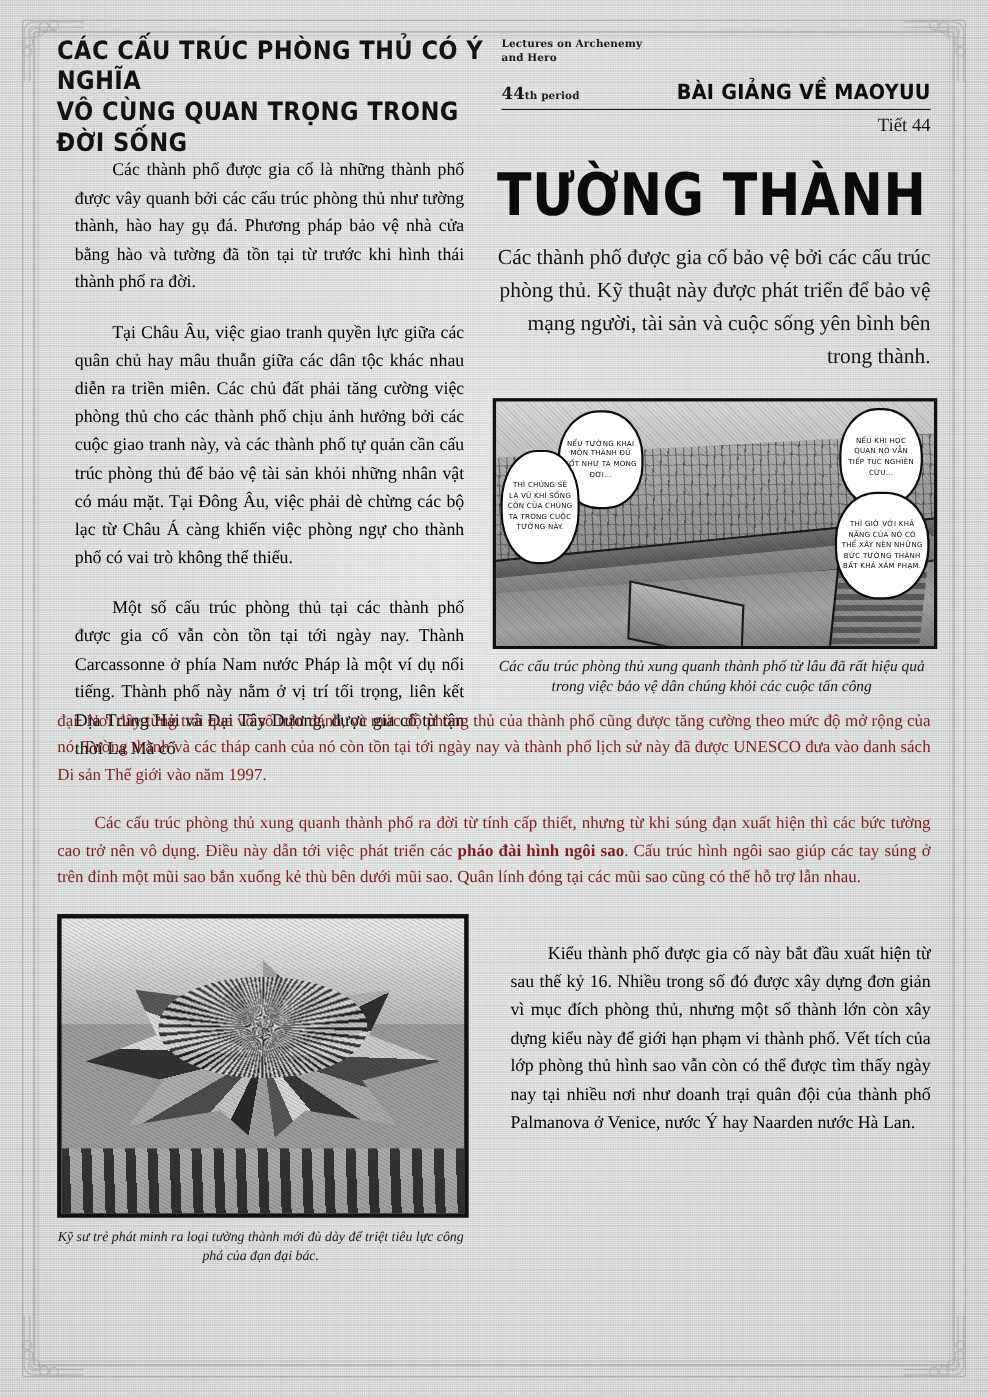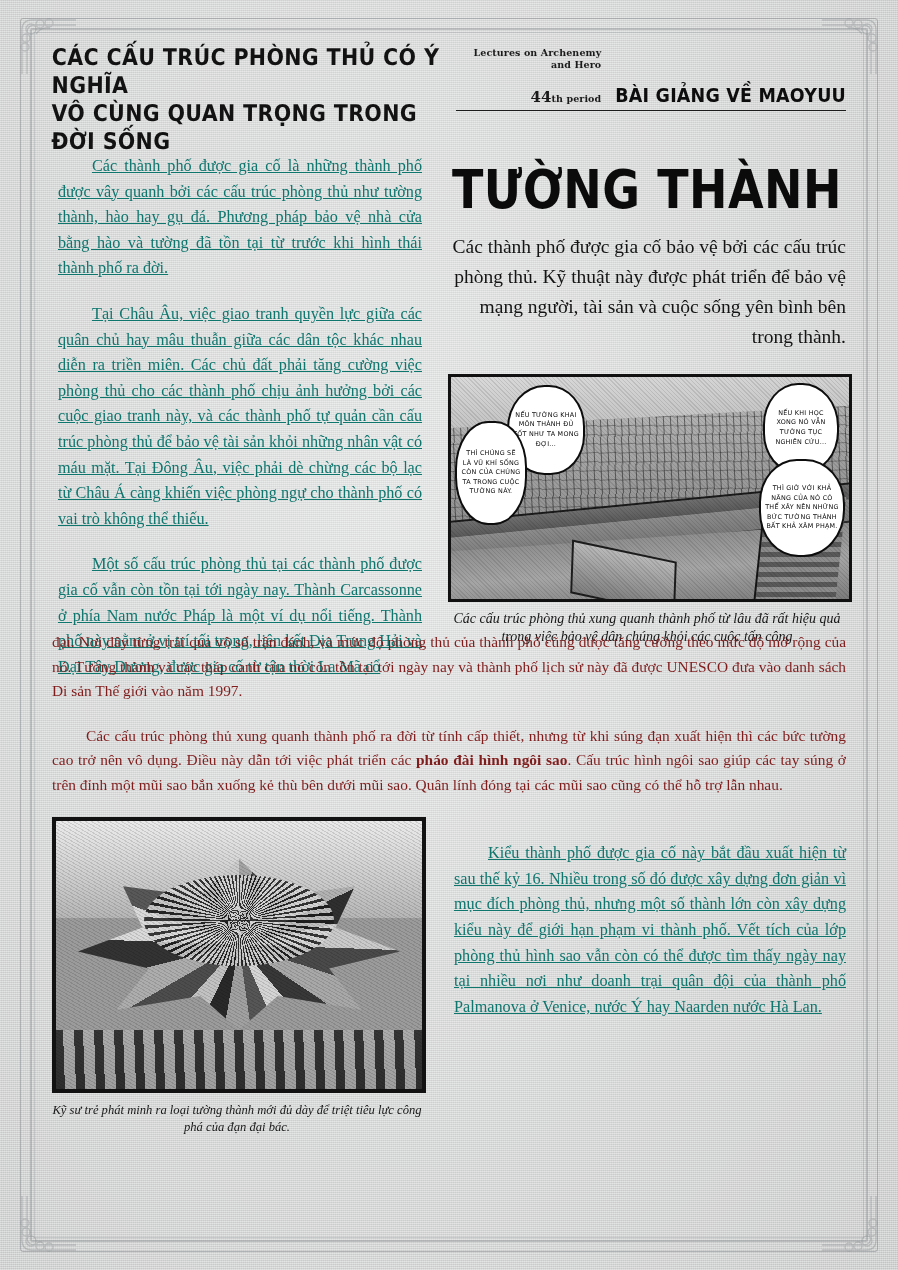--- a/index.html
+++ b/index.html
@@ -37,41 +37,41 @@
     position:absolute;width:62px;height:62px;opacity:.42;
     color:#8d9295;
   }
   .corner svg{width:100%;height:100%;display:block;}
   .c-tl{left:18px;top:16px;}
   .c-tr{right:18px;top:16px;transform:scaleX(-1);}
   .c-bl{left:18px;bottom:16px;transform:scaleY(-1);}
   .c-br{right:18px;bottom:16px;transform:scale(-1,-1);}
 
   .content{
-    position:absolute;left:52px;top:44px;width:794px;height:1190px;
+    position:absolute;left:52px;top:32px;width:794px;height:1190px;
   }
 
   
   .header{display:flex;align-items:flex-start;justify-content:space-between;}
   .hdr-left{width:400px;}
   .hdr-title{
     font-family:"DejaVu Sans", sans-serif;
     font-weight:700;font-style:normal;
     font-size:20.5px;line-height:25px;
     letter-spacing:.4px;color:#121212;
     transform:scaleY(1.12) skewX(-0.5deg);
     transform-origin:left top;
     white-space:pre-line;
   }
   .hdr-right{width:390px;text-align:right;padding-top:3px;}
   .hdr-right-top{display:flex;align-items:flex-end;justify-content:flex-end;gap:14px;}
   .hdr-sub{
     font-family:"DejaVu Serif", serif;
     font-weight:700;font-size:9.5px;line-height:11.5px;
-    color:#1a1a1a;text-align:right;letter-spacing:.1px;
+    color:#1a1a1a;text-align:left;letter-spacing:.1px;
   }
   .hdr-sub .period{font-size:15px;line-height:14px;margin-top:20px;}
   .hdr-sub .period small{font-size:9.5px;}
   .hdr-brand{
     font-family:"DejaVu Sans", sans-serif;
     font-weight:700;font-size:17.5px;line-height:19px;
     color:#0d0d0d;letter-spacing:.2px;
     transform:scaleY(1.08);transform-origin:right bottom;
     white-space:nowrap;
   }
@@ -82,24 +82,23 @@
   }
 
   
   .cols{display:flex;gap:26px;margin-top:10px;}
   .col-left{width:370px;}
   .col-right{width:398px;}
 
   p.body{
     font-size:16.2px;line-height:25.6px;
     text-align:justify;text-justify:inter-word;
-    color:#0f766e;margin:0 0 20px 6px;
+    color:#000000;margin:0 0 20px 16px;
     text-indent:34px;
     hyphens:none;
-    text-decoration:underline;
   }
   p.body.tight{margin-bottom:18px;}
 
   .big-title{
     font-family:"DejaVu Sans", sans-serif;
     font-weight:700;font-size:46px;line-height:50px;
     text-align:center;color:#0b0b0b;letter-spacing:.5px;
     transform:scaleY(1.16);transform-origin:center top;
     margin:6px 0 22px 0;
   }
@@ -300,20 +299,21 @@
     </div>
     <div class="hdr-right">
       <div class="hdr-right-top">
         <div class="hdr-sub">
           <div>Lectures on Archenemy and Hero</div>
           <div class="period"><span>44</span><small>th period</small></div>
         </div>
         <div class="hdr-brand">BÀI GIẢNG VỀ MAOYUU</div>
       </div>
       <div class="hdr-rule"></div>
+      <div class="hdr-tiet">Tiết 44</div>
     </div>
   </div>
 
   <div class="cols">
 
     <div class="col-left">
       <p class="body">Các thành phố được gia cố là những thành phố được vây quanh bởi các cấu trúc phòng thủ như tường thành, hào hay gụ đá. Phương pháp bảo vệ nhà cửa bằng hào và tường đã tồn tại từ trước khi hình thái thành phố ra đời.</p>
       <p class="body">Tại Châu Âu, việc giao tranh quyền lực giữa các quân chủ hay mâu thuẫn giữa các dân tộc khác nhau diễn ra triền miên. Các chủ đất phải tăng cường việc phòng thủ cho các thành phố chịu ảnh hưởng bởi các cuộc giao tranh này, và các thành phố tự quản cần cấu trúc phòng thủ để bảo vệ tài sản khỏi những nhân vật có máu mặt. Tại Đông Âu, việc phải dè chừng các bộ lạc từ Châu Á càng khiến việc phòng ngự cho thành phố có vai trò không thể thiếu.</p>
       <p class="body tight">Một số cấu trúc phòng thủ tại các thành phố được gia cố vẫn còn tồn tại tới ngày nay. Thành Carcassonne ở phía Nam nước Pháp là một ví dụ nổi tiếng. Thành phố này nằm ở vị trí tối trọng, liên kết Địa Trung Hải và Đại Tây Dương, được gia cố từ tận thời La Mã cổ</p>
     </div>
@@ -326,21 +326,21 @@
         <div class="sky"></div>
         <div class="city"></div>
         <div class="wallband"></div>
         <div class="ground"></div>
         <div class="tower"></div>
         <div class="bridge"></div>
         <div class="grain"></div>
 
         <div class="bub b2">NẾU TƯỜNG KHAI MÔN THÀNH ĐỦ TỐT NHƯ TA MONG ĐỢI...</div>
         <div class="bub b1">THÌ CHÚNG SẼ LÀ VŨ KHÍ SỐNG CÒN CỦA CHÚNG TA TRONG CUỘC TƯỜNG NÀY.</div>
-        <div class="bub b3">NẾU KHI HỌC XONG NÓ VẪN TƯỜNG TỤC NGHIÊN CỨU...</div>
+        <div class="bub b3">NẾU KHI HỌC QUAN NÓ VẪN TIẾP TỤC NGHIÊN CỨU...</div>
         <div class="bub b4">THÌ GIỜ VỚI KHẢ NĂNG CỦA NÓ CÓ THỂ XÂY NÊN NHỮNG BỨC TƯỜNG THÀNH BẤT KHẢ XÂM PHẠM.</div>
       </div>
 
       <p class="caption">Các cấu trúc phòng thủ xung quanh thành phố từ lâu đã rất hiệu quả trong việc bảo vệ dân chúng khỏi các cuộc tấn công</p>
     </div>
   </div>
 
   <div class="wide" style="margin-top:-68px;">
     <p class="wide-body" style="text-indent:0;">đại. Nơi đây từng trải qua vô số trận đánh, và mức độ phòng thủ của thành phố cũng được tăng cường theo mức độ mở rộng của nó. Tường thành và các tháp canh của nó còn tồn tại tới ngày nay và thành phố lịch sử này đã được UNESCO đưa vào danh sách Di sản Thế giới vào năm 1997.</p>
     <p class="wide-body">

